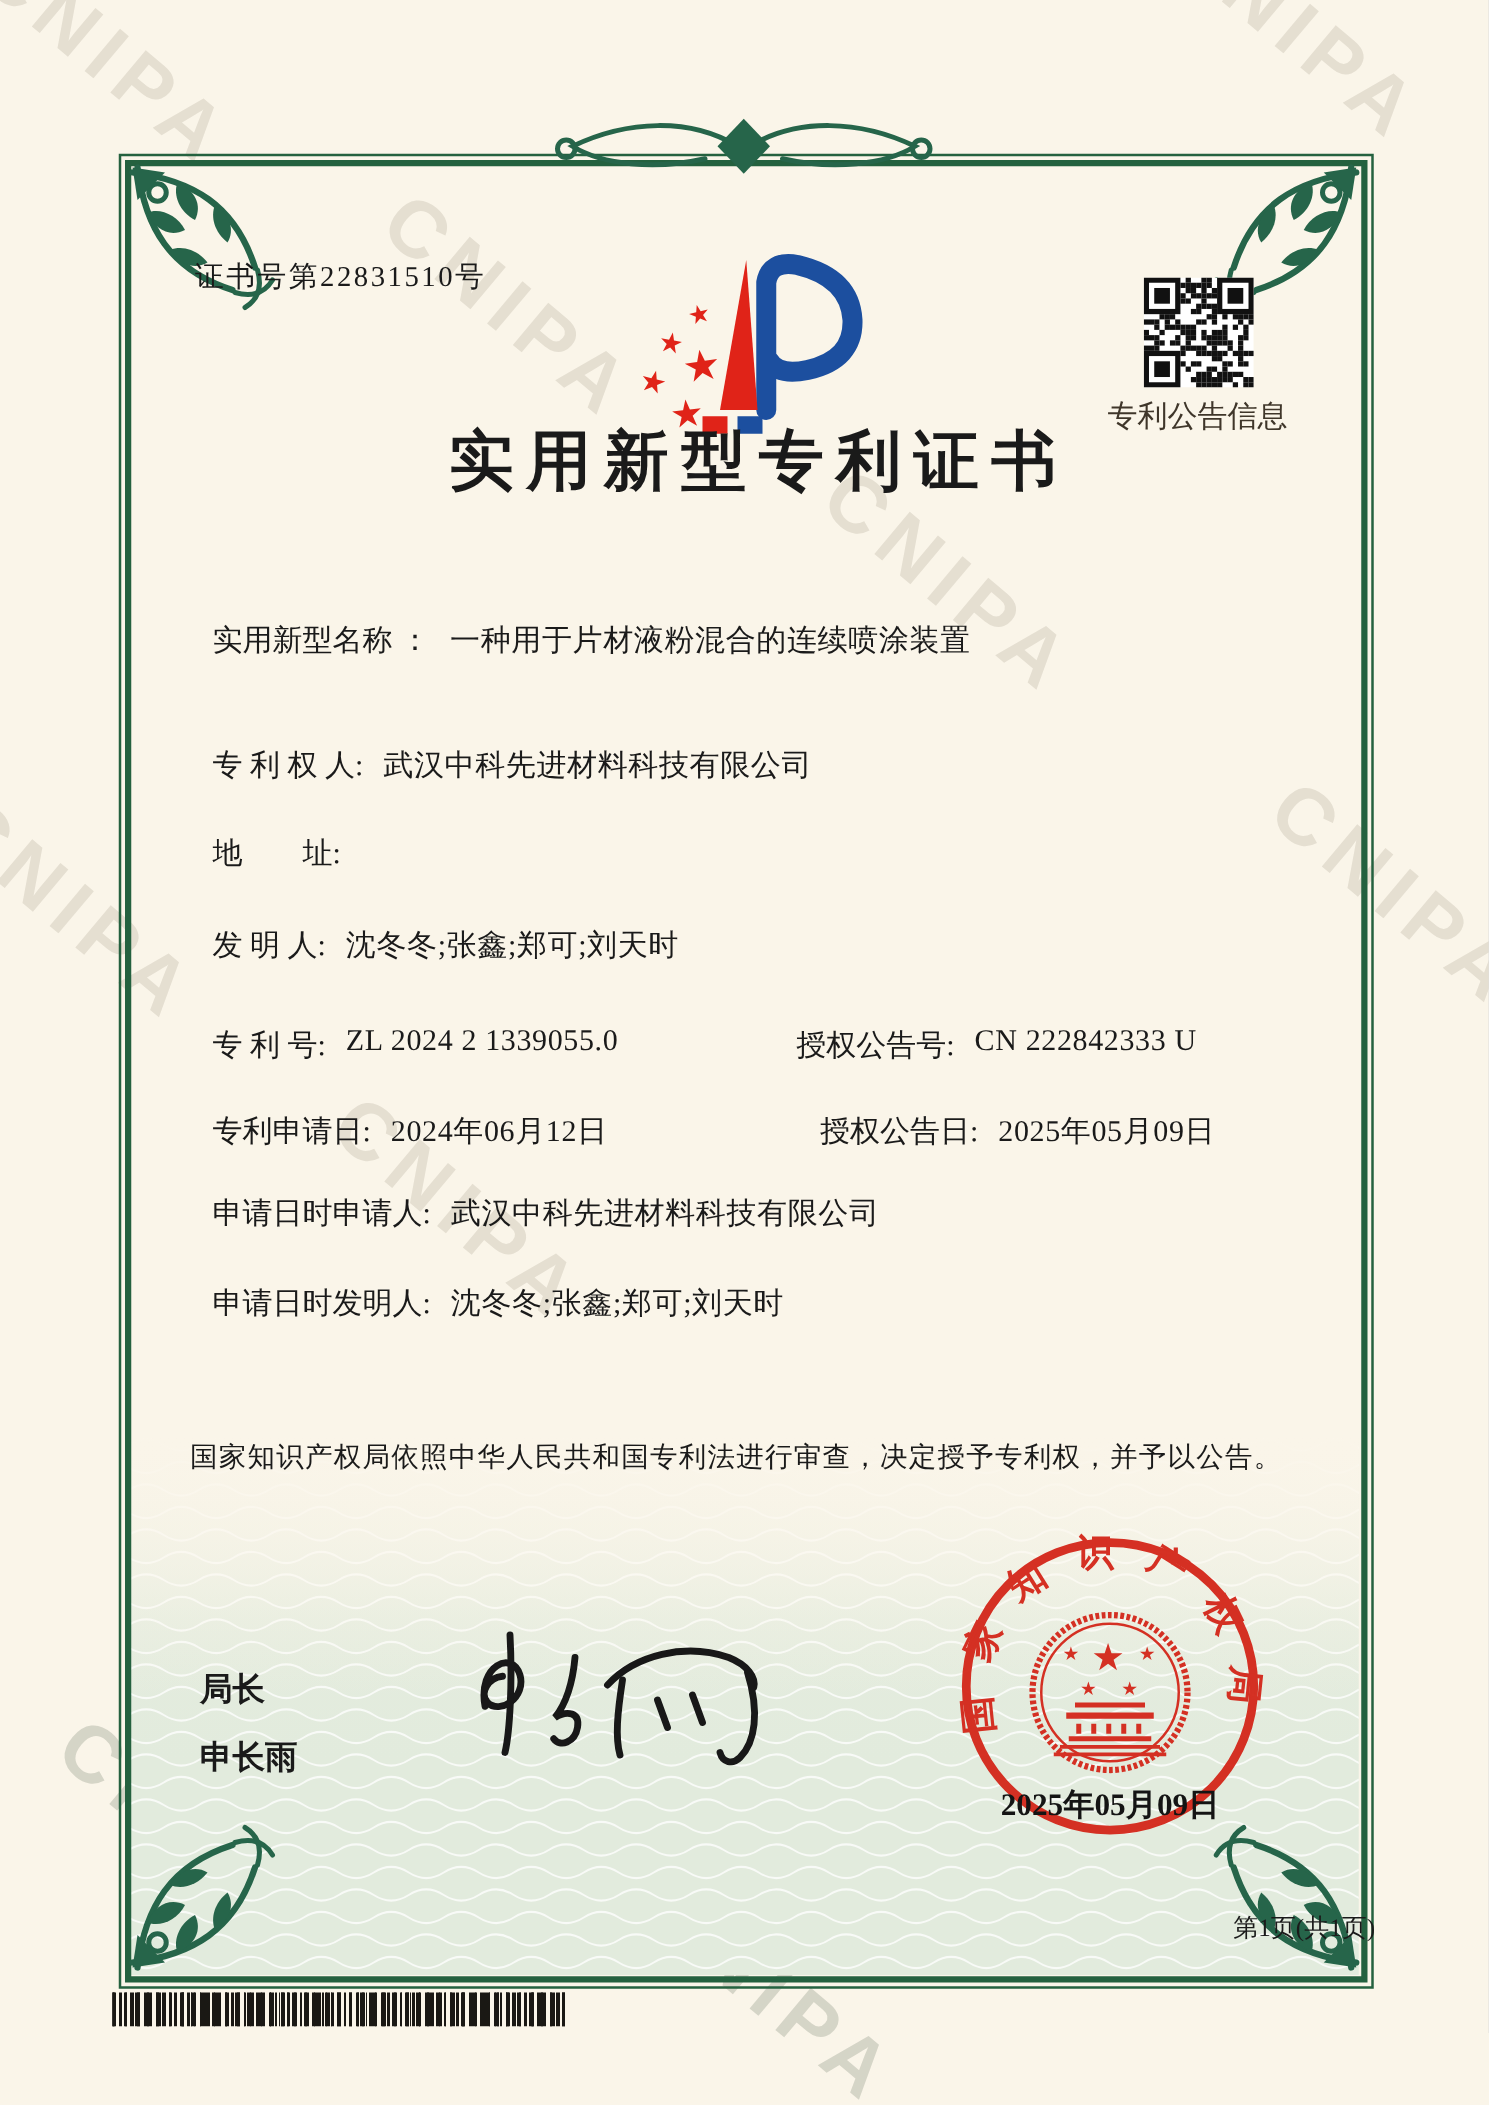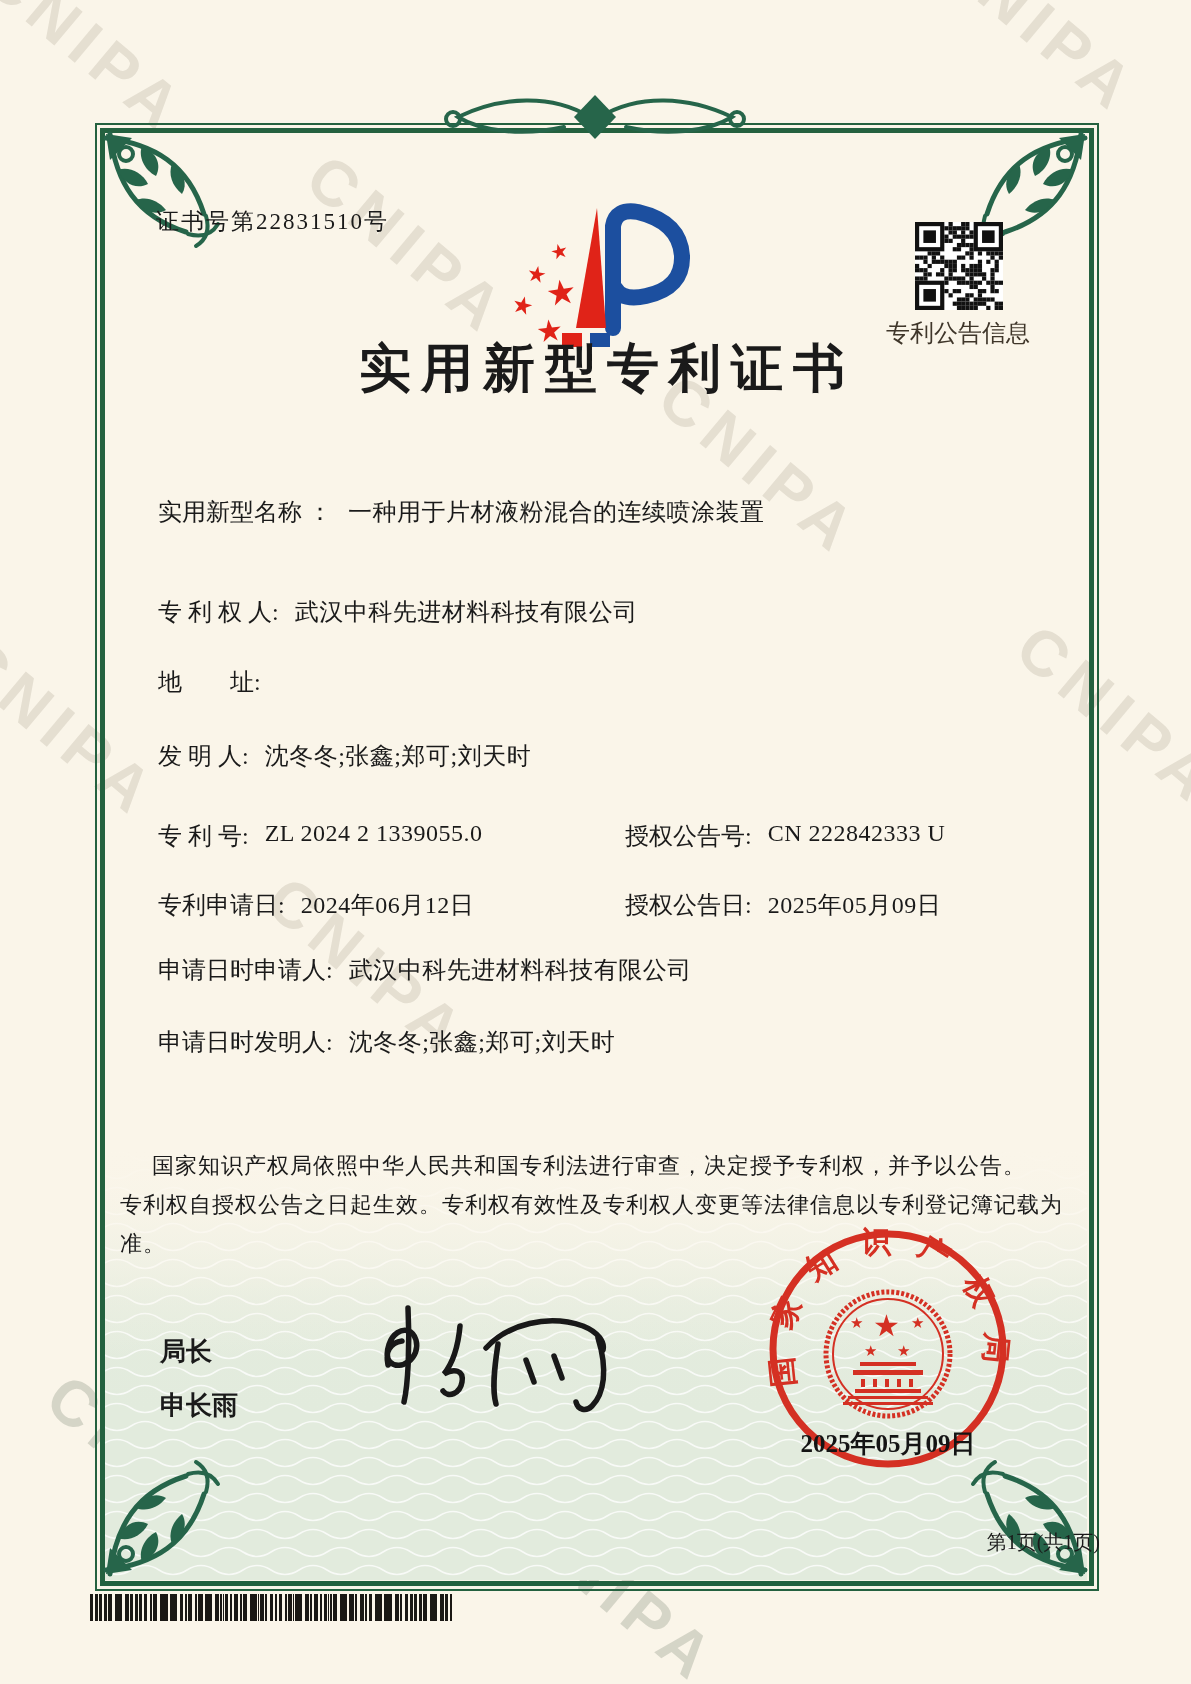--- a/index.html
+++ b/index.html
@@ -31,25 +31,25 @@
   
   .cert-no{position:absolute;left:156px;top:206px;font-size:23px;letter-spacing:2px;z-index:4;}
   .logo{position:absolute;left:450px;top:192px;width:250px;height:160px;z-index:4;}
   .qr{position:absolute;left:915px;top:222px;width:88px;height:88px;z-index:4;}
   .qr-caption{position:absolute;left:886px;top:317px;width:146px;text-align:left;
       font-size:24px;color:#3f362a;z-index:4;}
   .title{position:absolute;left:95px;top:334px;width:1000px;margin:0;text-align:center;
       font-size:52px;font-weight:bold;letter-spacing:10px;z-index:4;padding-left:12px;}
   
   .row{position:absolute;left:158px;display:flex;font-size:24px;z-index:4;}
-  .row .flabel{white-space:pre;margin-right:16px;}
+  .row .flabel{white-space:pre;margin-right:16px;margin-left:12px;}
   .row .fvalue{letter-spacing:.5px;}
   .r-name{top:496px}.r-patentee{top:596px}.r-address{top:666px}.r-inventors{top:740px}
   .r-patno{top:820px}.r-grantno{top:820px;left:625px}
-  .r-filing{top:889px}.r-grantdate{top:889px;left:625px}
+  .r-filing{top:889px}.r-grantdate{top:889px;left:644px}
   .r-app2{top:954px}.r-inv2{top:1026px}
   .r-address .fvalue{width:620px;line-height:38px;}
   
   .legal{position:absolute;left:120px;top:1146px;width:958px;font-size:22px;
       line-height:39px;letter-spacing:1px;z-index:4;}
   .legal .indent{text-indent:32px;}
   
   .sig-title{position:absolute;left:160px;top:1334px;font-family:"Liberation Sans",sans-serif;
       font-weight:bold;font-size:26px;z-index:4;}
   .sig-name{position:absolute;left:160px;top:1388px;font-family:"Liberation Sans",sans-serif;
@@ -410,21 +410,20 @@
     <span class="flabel">申请日时申请人:</span>
     <span class="fvalue">武汉中科先进材料科技有限公司</span>
   </div>
   <div class="row r-inv2">
     <span class="flabel">申请日时发明人:</span>
     <span class="fvalue">沈冬冬;张鑫;郑可;刘天时</span>
   </div>
 
   <div class="legal">
     <div class="indent">国家知识产权局依照中华人民共和国专利法进行审查，决定授予专利权，并予以公告。</div>
-    <div>专利权自授权公告之日起生效。专利权有效性及专利权人变更等法律信息以专利登记簿记载为准。</div>
   </div>
 
   <div class="sig-title">局长</div>
   <div class="sig-name">申长雨</div>
   <svg class="sig-svg" viewBox="0 0 272 128">
     <path d="M30 75 C24 42 52 30 58 50 C63 68 42 82 32 72 C25 64 33 52 44 51"></path>
     <path d="M50 18 C52 55 50 95 46 112"></path>
     <path d="M102 36 C100 58 94 74 86 84 C96 78 106 80 104 92 C102 104 90 108 85 101"></path>
     <path d="M128 58 C150 34 190 24 225 36 C240 42 247 52 245 60"></path>
     <path d="M140 54 C136 80 134 100 138 114"></path>

